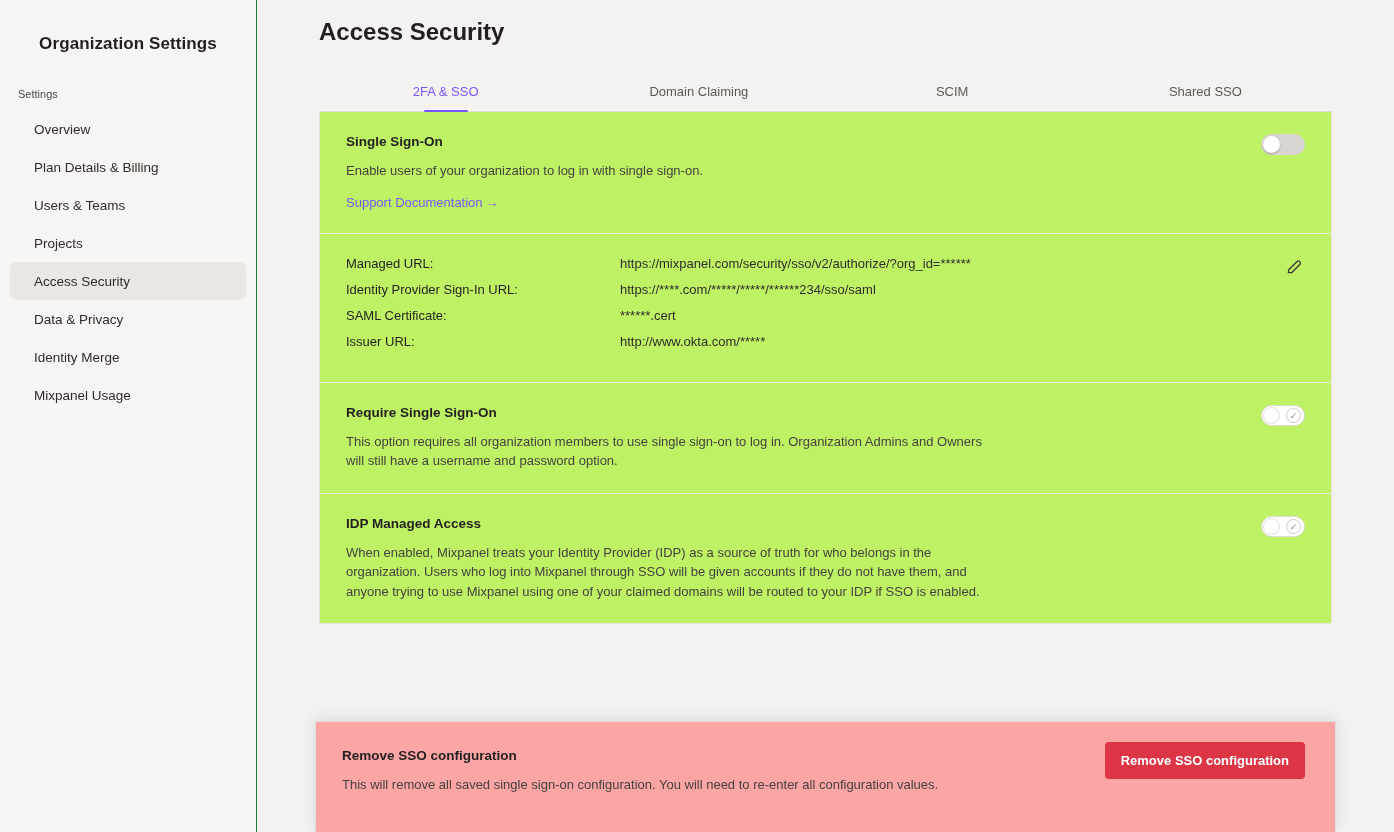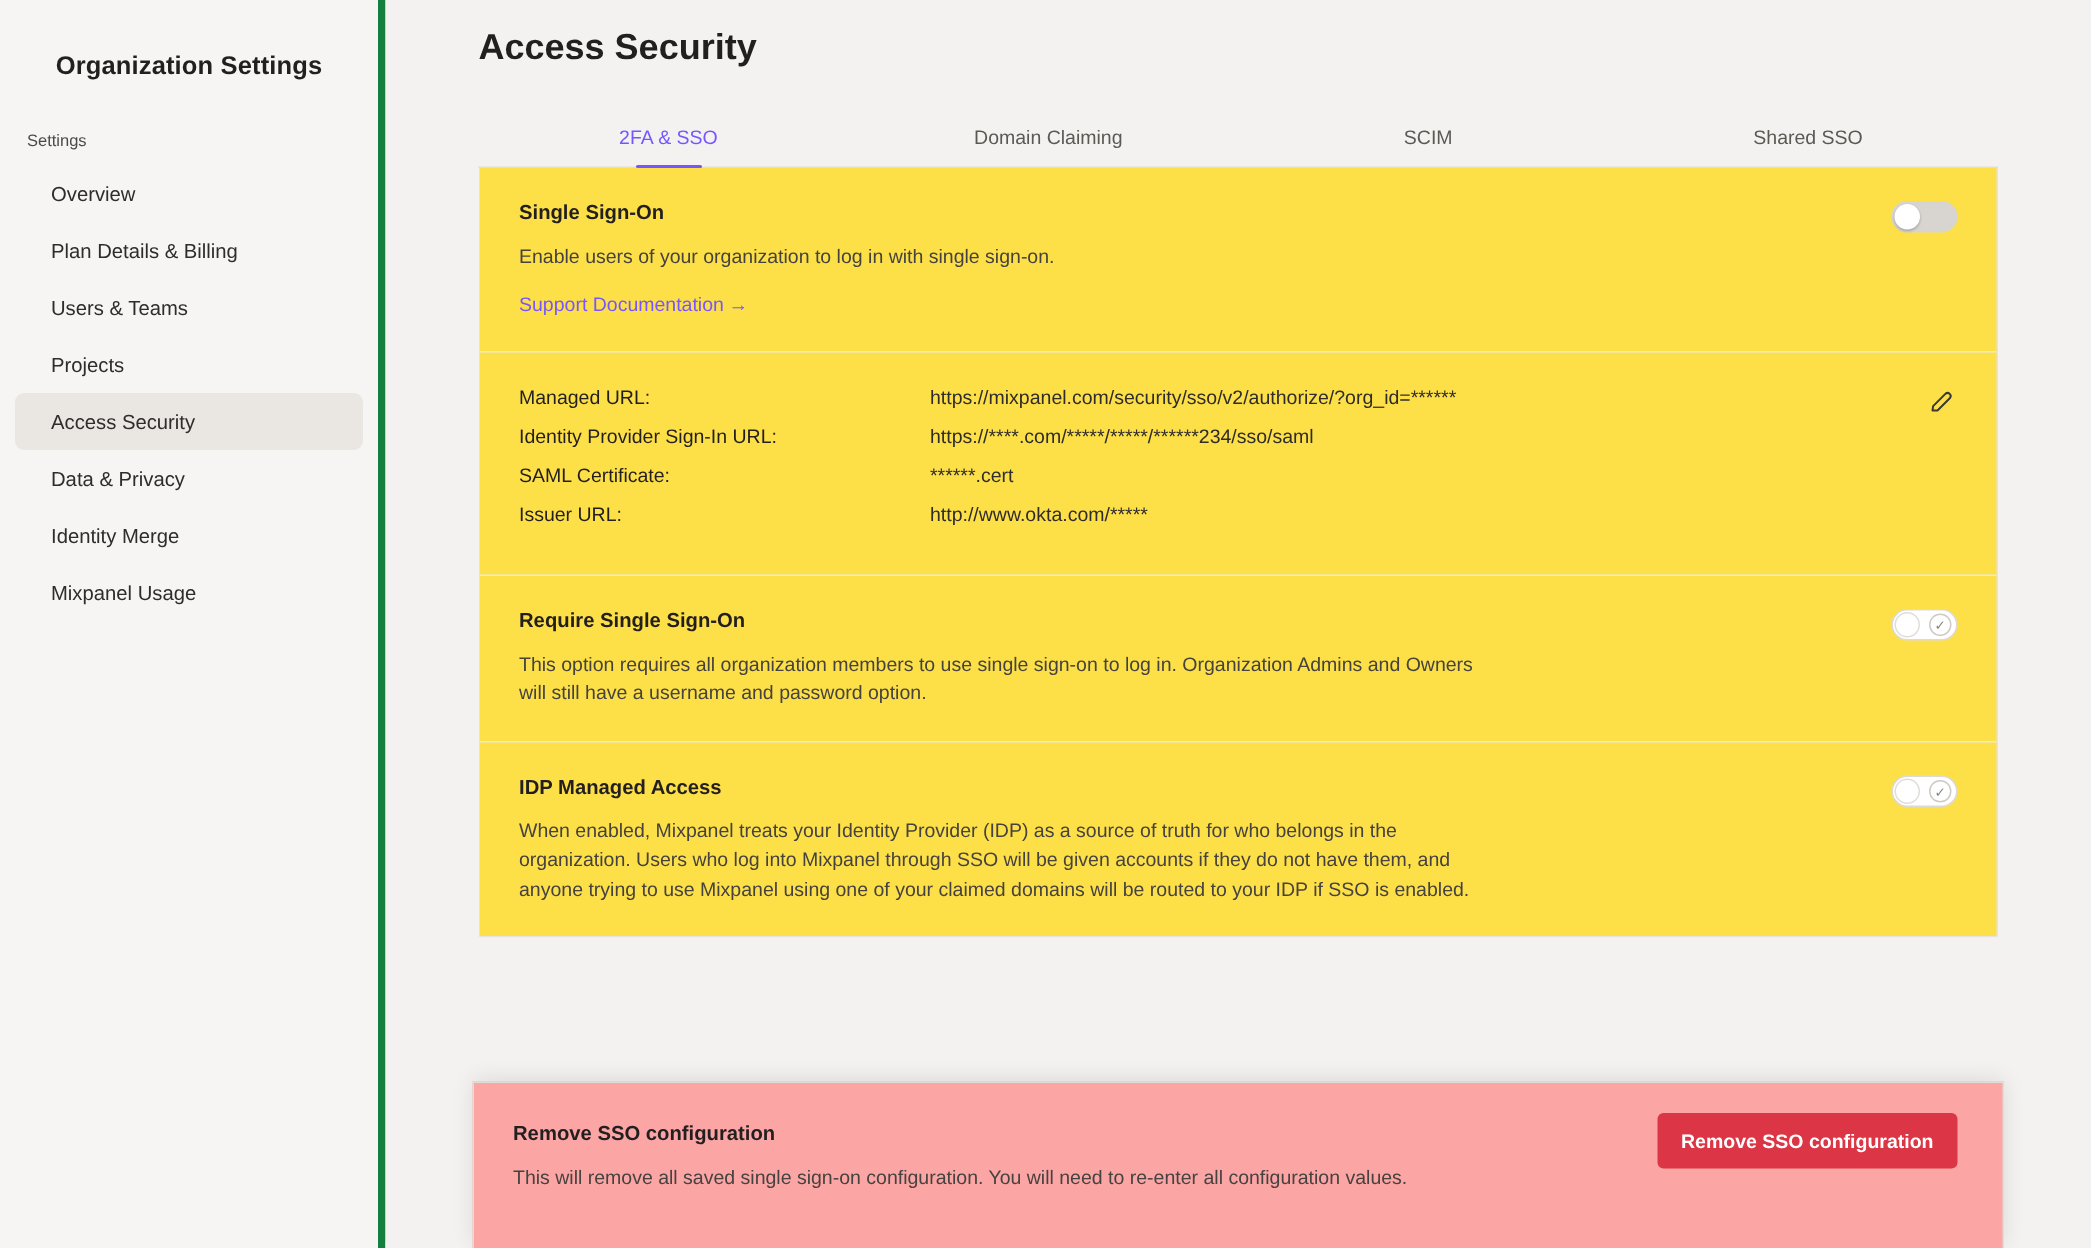--- a/index.html
+++ b/index.html
@@ -16,21 +16,21 @@
     width: 1394px; height: 832px;
     display: flex;
     background: #f4f2f0;
   }
 
   
   .sidebar {
     width: 257px;
     height: 832px;
     background: #f7f5f3;
-    border-right: 5px solid #15803d;
+    border-right: 1px solid #15803d;
     padding-top: 34px;
     flex: 0 0 257px;
   }
   .sidebar-title {
     font-size: 17px;
     font-weight: bold;
     color: #231f20;
     text-align: center;
     padding: 0 20px;
     margin-bottom: 34px;
@@ -101,21 +101,21 @@
     transform: translateX(-50%);
     bottom: -1px;
     width: 44px;
     height: 2.5px;
     background: #7856ff;
     border-radius: 2px;
   }
 
   
   .card-stack {
-    background: #fde047;
+    background: #bef264;
     border: 1px solid #e6e3df;
     border-top: none;
     border-radius: 0 0 2px 2px;
   }
   .card {
     padding: 22px 26px 22px 26px;
     border-bottom: 1px solid #ece9e5;
     position: relative;
   }
   .card:last-child { border-bottom: none; }

